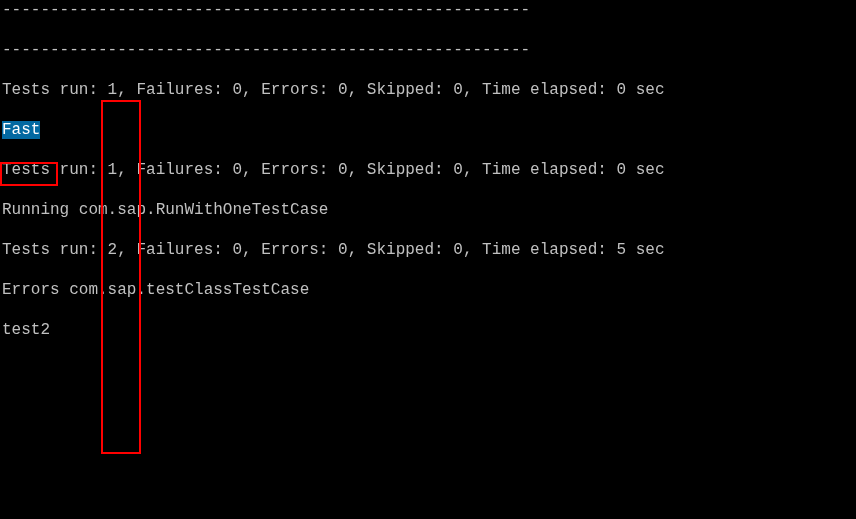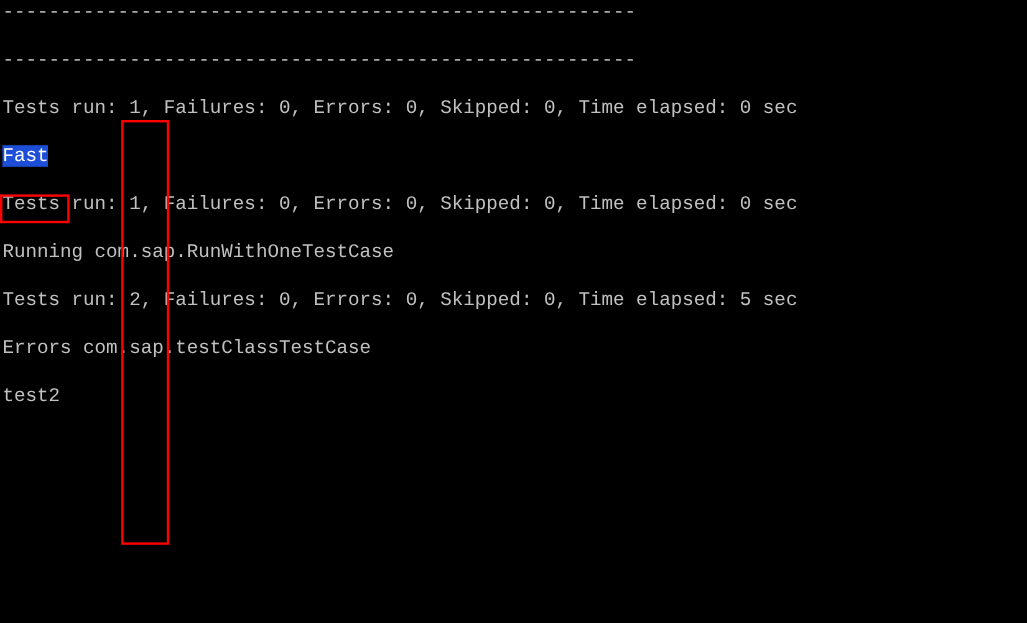--- a/index.html
+++ b/index.html
@@ -14,21 +14,21 @@
     margin: 0;
     padding: 0 2px;
     font-family: "NSimSun", "SimSun", "Courier New", monospace;
     font-size: 16px;
     line-height: 20px;
     color: #c0c0c0;
     white-space: pre;
     position: relative;
   }
   .line { display: block; min-height: 20px; }
-  .hi { background: #1d4ed8; color: #ffffff; }
+  .hi { background: #0369a1; color: #ffffff; }
   .box1 {
     position: absolute;
     border: 2px solid #ff0000;
     pointer-events: none;
   }
   .box-tall {
     left: 101px;
     top: 100px;
     width: 36px;
     height: 350px;

